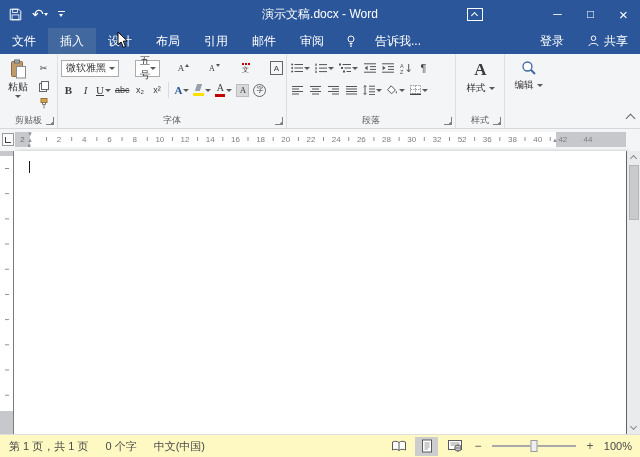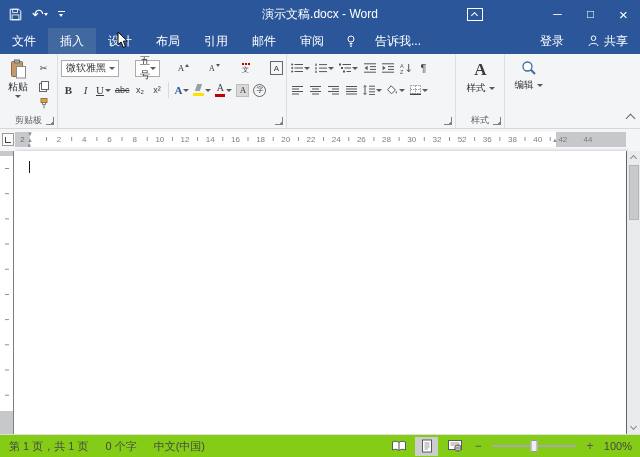--- a/index.html
+++ b/index.html
@@ -101,21 +101,21 @@
         background-size:4px 25.2px;background-repeat:repeat-y;background-position:4.5px 12px}
 .page{position:absolute;left:14px;top:0;width:612px;height:100%;background:#fff;box-shadow:2px 0 3px rgba(0,0,0,.25)}
 .caret{position:absolute;left:15px;top:10px;width:1px;height:12px;background:#1a1a1a}
 .scroll{position:absolute;right:0;top:0;width:13px;height:100%;background:#EAEBED}
 .thumb{position:absolute;right:1px;top:14px;width:10px;height:55px;background:#C9CACC;border:1px solid #B5B6B8;box-sizing:border-box}
 .sarr{position:absolute;right:4px;width:4px;height:4px;border-left:1px solid #8a8a8a;border-top:1px solid #8a8a8a}
 .sarr.up{top:5px;transform:rotate(45deg)}
 .sarr.dn{bottom:5px;transform:rotate(225deg)}
 
 
-.statusbar{position:absolute;bottom:0;left:0;width:100%;height:23px;background:#84cc16;border-top:1px solid #DEDEDE;box-sizing:border-box;display:flex;align-items:center;font-size:11px;color:#474747}
+.statusbar{position:absolute;bottom:0;left:0;width:100%;height:23px;background:#fef9c3;border-top:1px solid #DEDEDE;box-sizing:border-box;display:flex;align-items:center;font-size:11px;color:#474747}
 .st-left{display:flex;align-items:center;gap:17px;padding-left:9px}
 .st-right{margin-left:auto;display:flex;align-items:center;gap:5px;padding-right:8px}
 .vbtn{width:23px;height:19px;display:flex;align-items:center;justify-content:center}
 .vbtn.active{background:#CCCDCF}
 .zbtn{width:14px;text-align:center;font-size:12px;color:#555}
 .ztrack{width:84px;height:2px;background:#A9A9A9;position:relative;margin:0 2px}
 .znotch{position:absolute;left:50%;top:-2.5px;width:1px;height:7px;background:#A9A9A9}
 .zthumb{position:absolute;left:50%;top:-5px;transform:translateX(-50%);width:7px;height:12px;background:#EFEFEF;border:1px solid #9a9a9a;box-sizing:border-box}
 .zlevel{min-width:30px;text-align:right}
 
@@ -266,20 +266,21 @@
           </span>
         <i class="dd"></i>
       </span>
       <span class="ibtn">
           <span class="cshade serif">A</span>
         </span>
       <span class="ibtn">
           <span class="encl">字</span>
         </span>
     </div>
+    <div class="gfoot">字体</div>
     <span class="lau"></span>
   </div>
 
   <div class="rgroup" style="width:169px">
     <div class="f-r1" style="gap:3px">
       <span class="ibtn">
         <svg class="pic" width="12" height="10" viewBox="0 0 12 10">
             <circle cx="1.2" cy="1.5" r="1" fill="#555"></circle>
             <circle cx="1.2" cy="5" r="1" fill="#555"></circle>
             <circle cx="1.2" cy="8.5" r="1" fill="#555"></circle>
@@ -363,20 +364,21 @@
         </span>
       <span class="ibtn">
         <svg class="pic" width="11" height="10" viewBox="0 0 11 10">
             <rect x="0.5" y="0.5" width="10" height="8" fill="#fff" stroke="#999" stroke-dasharray="1.5 1"></rect>
             <path d="M5.5 .5v8M.5 4.5h10" stroke="#999" stroke-dasharray="1.5 1"></path>
             <path d="M0 9.4h11" stroke="#444" stroke-width="1.4"></path>
           </svg>
         <i class="dd"></i>
         </span>
     </div>
+    <div class="gfoot">段落</div>
     <span class="lau"></span>
   </div>
 
   <div class="rgroup" style="width:49px">
     <div class="bigbtn">
       <span class="styA">A</span>
       <span class="biglabel">
           <span>样式</span>
           <i class="dd"></i>
         </span>

